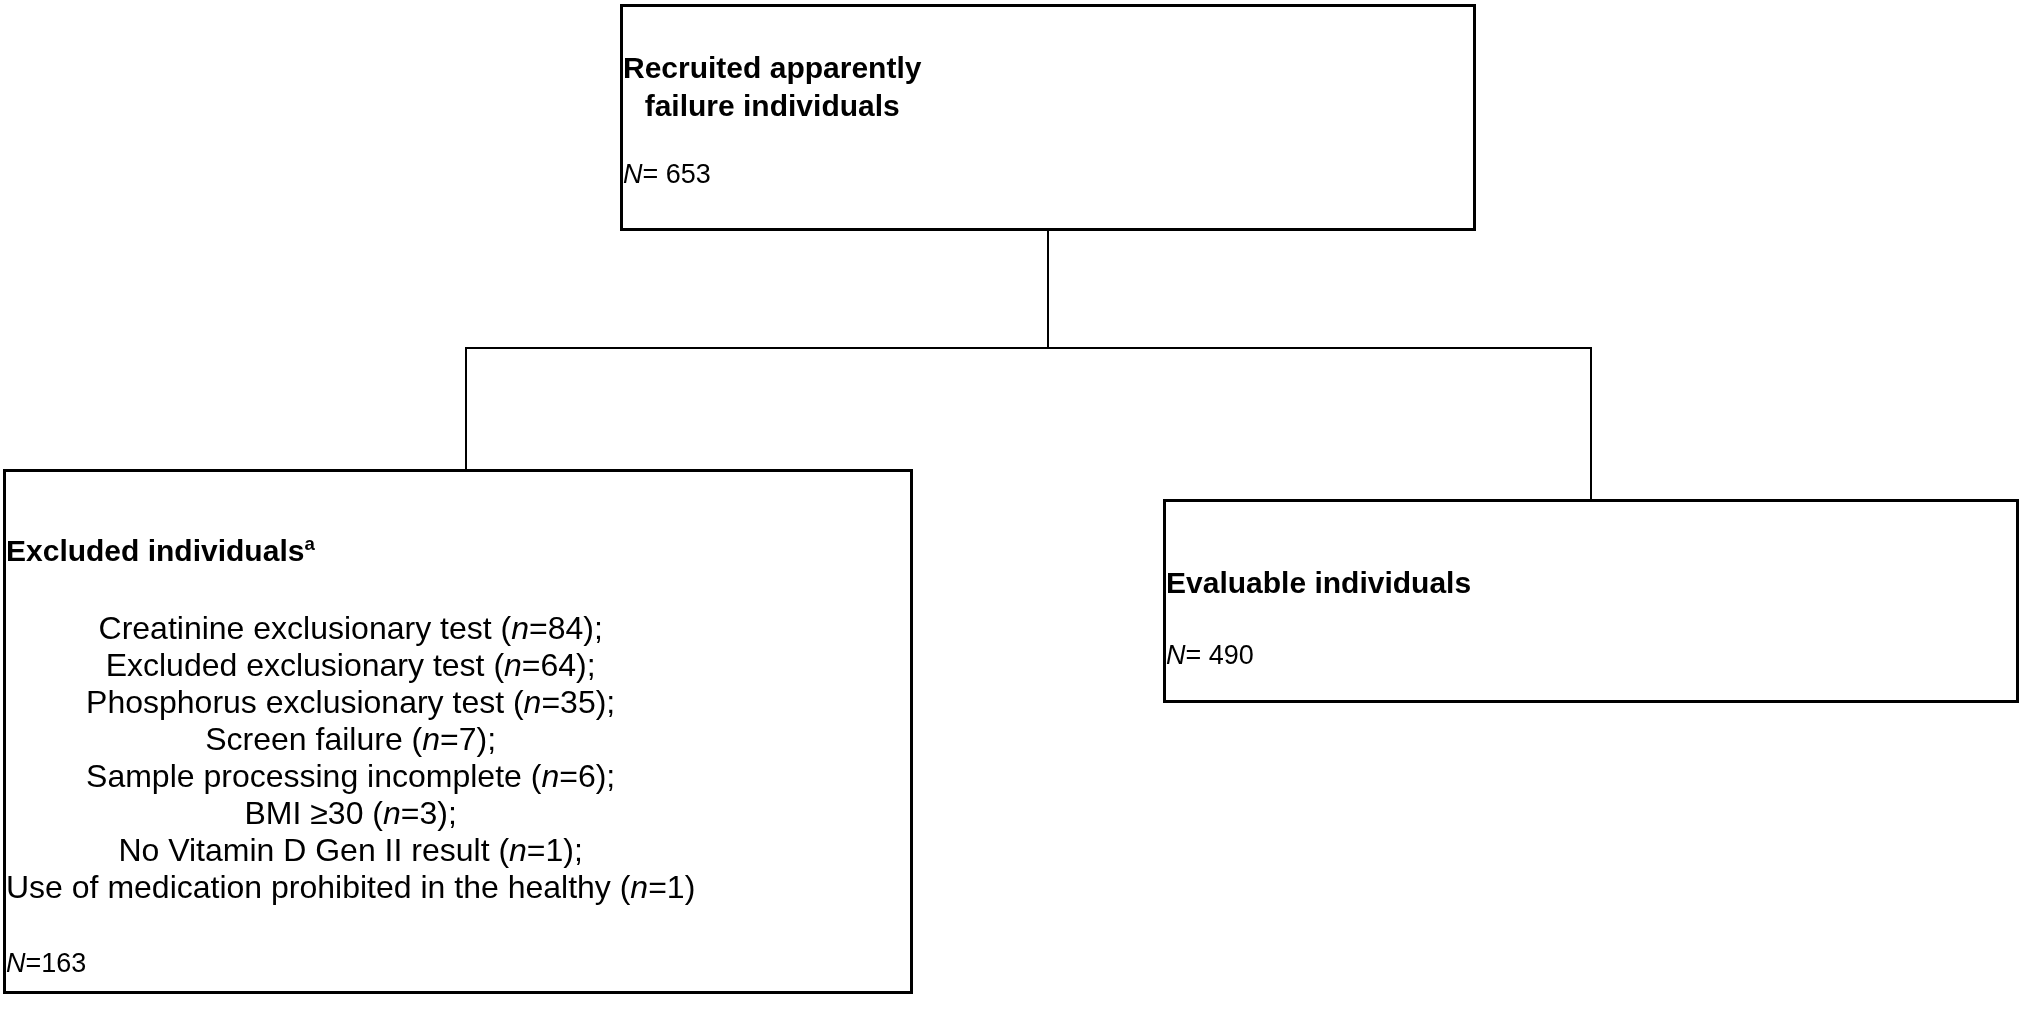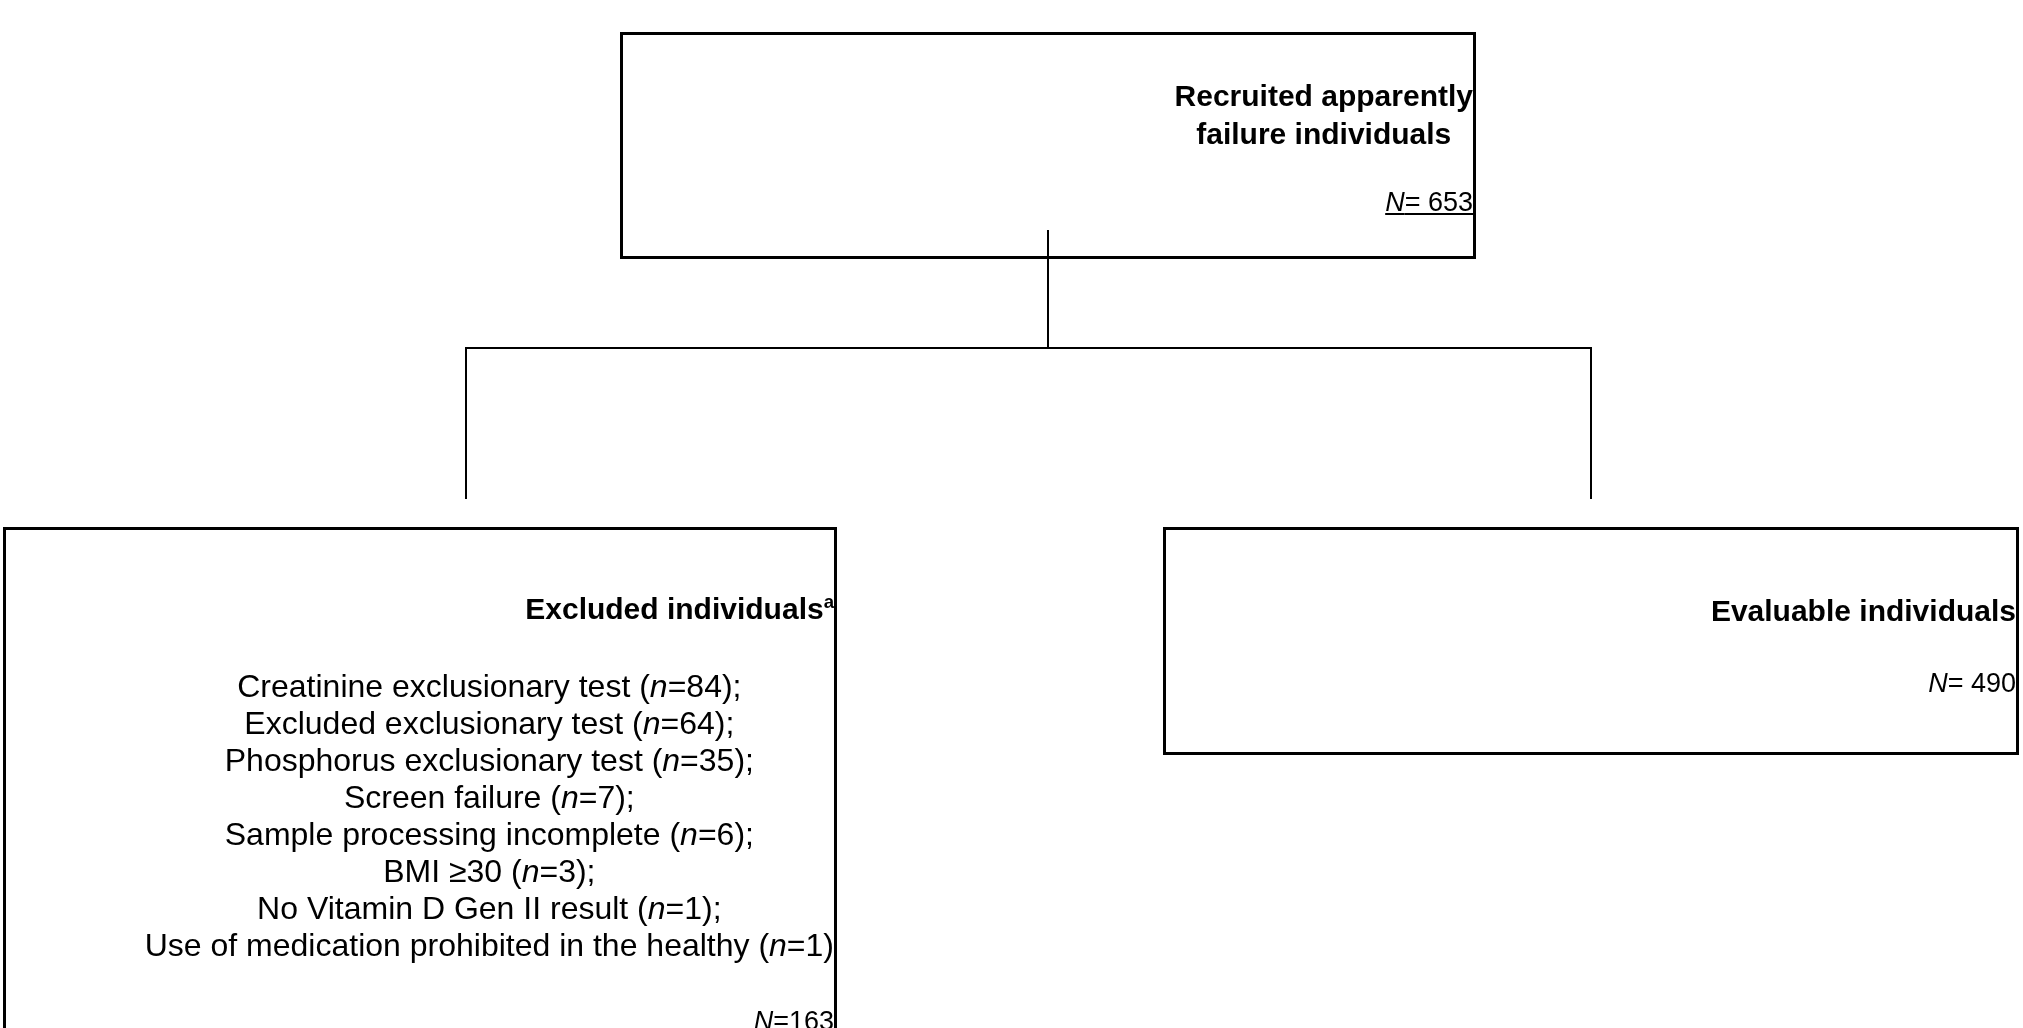--- a/index.html
+++ b/index.html
@@ -16,42 +16,41 @@
     color: #000000;
     overflow: hidden;
   }
   .box {
     position: absolute;
     box-sizing: border-box;
     border: 3px solid #000000;
     background: #ffffff;
     display: flex;
     flex-direction: column;
-    align-items: flex-end;
+    align-items: flex-start;
     text-align: center;
-    margin-top: 28px;
   }
   .box-recruited  { left: 620px;  top: 4px;   width: 856px; height: 227px; }
-  .box-excluded   { left: 3px;    top: 499px; width: 834px; height: 525px; }
-  .box-evaluable  { left: 1163px; top: 499px; width: 856px; height: 228px; padding-left: 35px; }
+  .box-excluded   { left: 3px;    top: 469px; width: 910px; height: 525px; }
+  .box-evaluable  { left: 1163px; top: 499px; width: 856px; height: 204px; }
 
   .box-title {
     font-weight: bold;
     font-size: 30px;
     line-height: 38px;
   }
   .box-recruited .box-title { margin-top: 42px; }
   .box-excluded  .box-title { margin-top: 60px; }
   .box-evaluable .box-title { margin-top: 62px; }
 
   .n-line {
     font-size: 27px;
     line-height: 38px;
   }
-  .box-recruited .n-line { margin-top: 30px; text-decoration: underline; }
+  .box-recruited .n-line { margin-top: 30px; }
   .box-excluded  .n-line { margin-top: 38px; }
   .box-evaluable .n-line { margin-top: 34px; }
 
   .exclusion-list {
     margin-top: 40px;
     font-size: 32px;
     line-height: 37px;
   }
   .it { font-style: italic; }
   sup.fnote {

